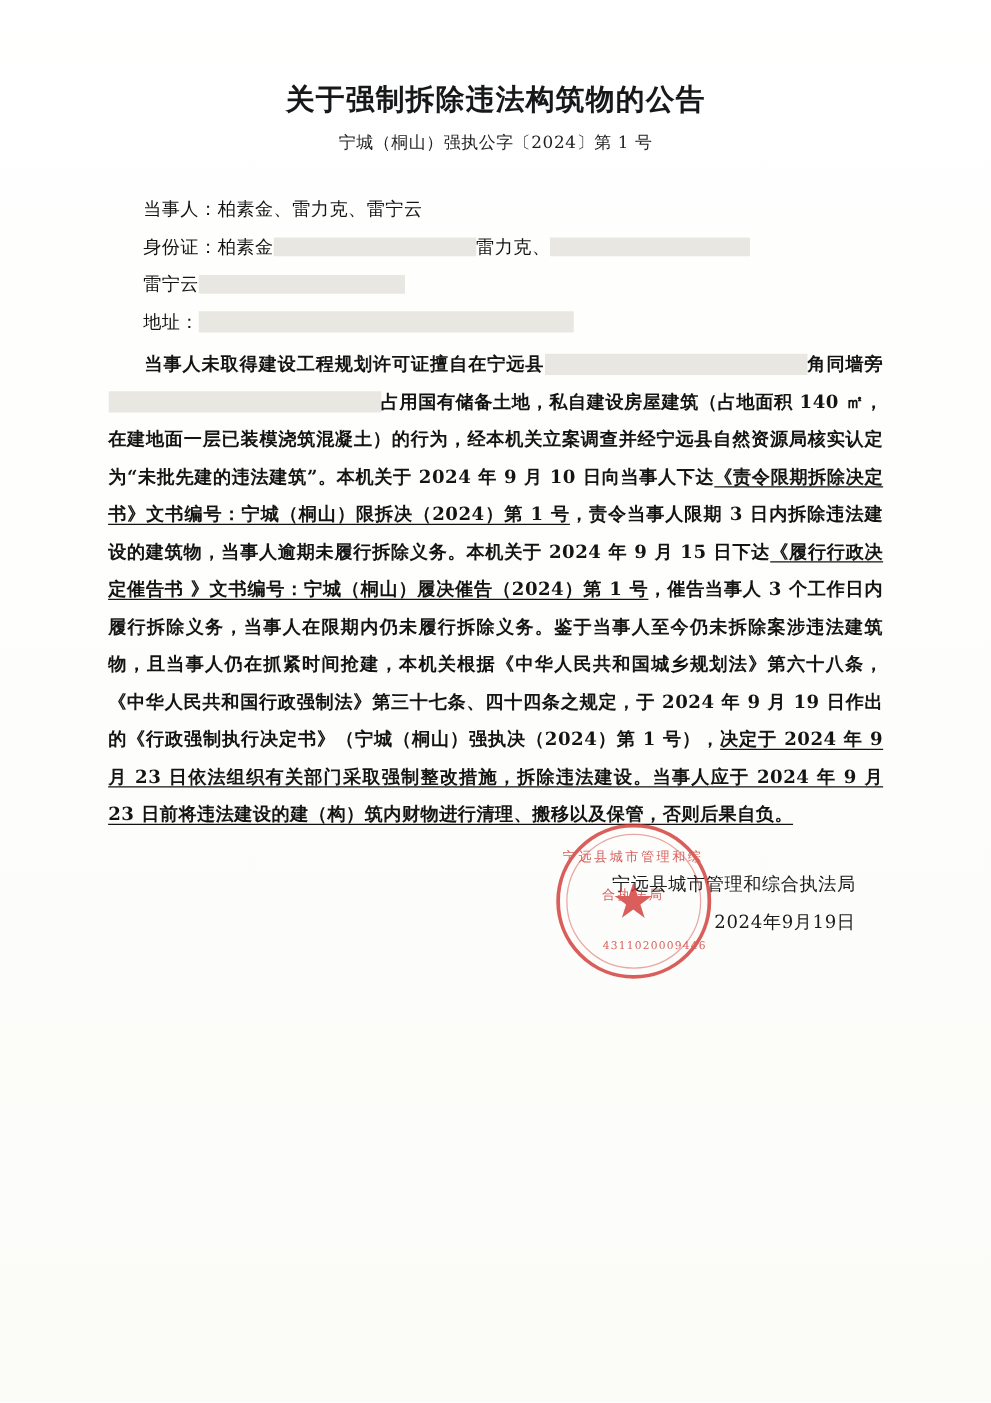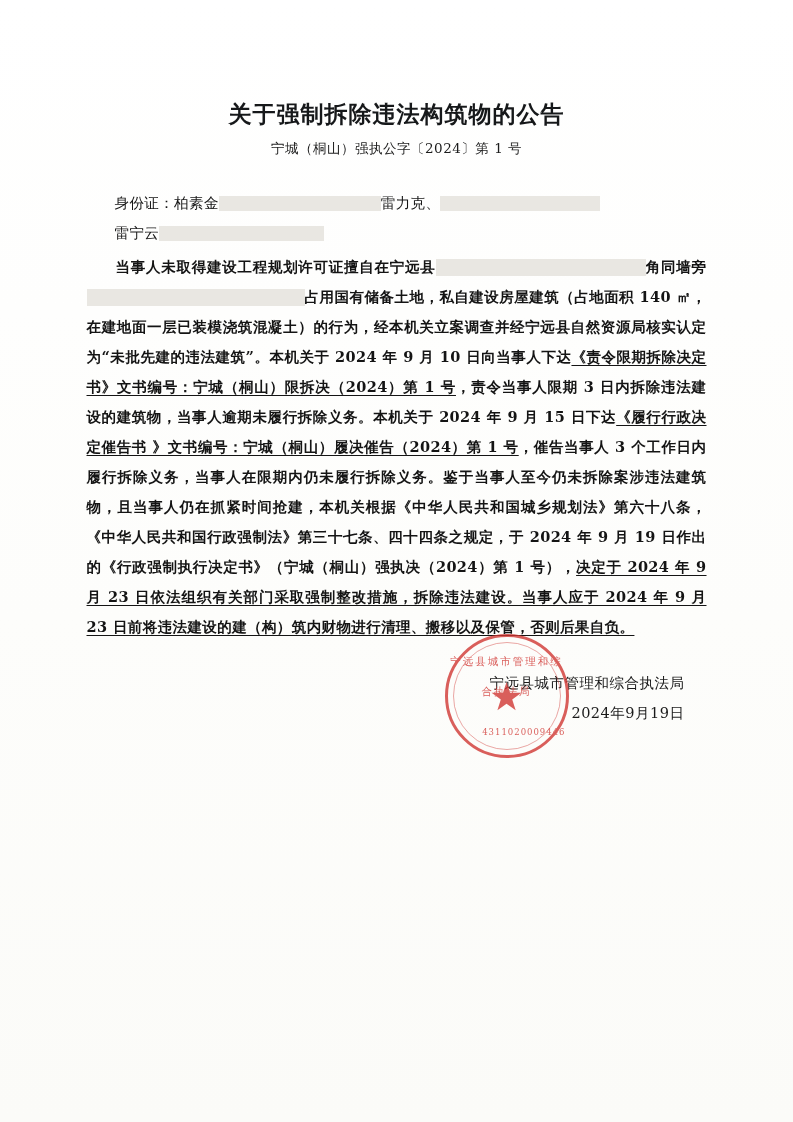--- a/index.html
+++ b/index.html
@@ -25,21 +25,21 @@
   .paper-tint {
     position: absolute;
     inset: 0;
     background: linear-gradient(180deg, #ffffff 0%, #fdfdfb 55%, #fbfbf8 100%);
     pointer-events: none;
   }
   .content {
     position: relative;
     margin: 0 auto;
     width: 620px;
-    padding-top: 99px;
+    padding-top: 64px;
   }
   .doc-title {
     text-align: center;
     font-size: 23px;
     font-weight: bold;
     letter-spacing: 1px;
     color: #16181a;
     font-family: "DejaVu Serif", "Liberation Serif", serif;
   }
   .doc-number {
@@ -151,25 +151,27 @@
   <div class="paper-tint"></div>
 
   <div class="content">
 
     <div class="doc-title">关于强制拆除违法构筑物的公告</div>
 
     <div class="doc-number">宁城（桐山）强执公字〔2024〕第 1 号</div>
 
     <div class="body-block">
 
+      <span class="field-line"><span>当事人：</span><span>柏素金、雷力克、雷宁云</span></span>
 
       <span class="field-line"><span>身份证：</span><span>柏素金</span><span class="redact" style="width:162px"></span><span>雷力克、</span><span class="redact" style="width:160px"></span></span>
 
       <span class="field-line second"><span>雷宁云</span><span class="redact" style="width:165px"></span></span>
 
+      <span class="field-line second"><span>地址：</span><span class="redact tall" style="width:300px"></span></span>
 
       <div class="para"><span>当事人未取得建设工程规划许可证擅自在宁远县</span><span class="redact tall" style="width:210px"></span><span>角同墙旁</span><span class="redact tall" style="width:218px"></span><span>占用国有储备土地，私自建设房屋建筑（占地面积 140 ㎡，在建地面一层已装模浇筑混凝土）的行为，经本机关立案调查并经宁远县自然资源局核实认定为“未批先建的违法建筑”。本机关于 2024 年 9 月 10 日向当事人下达</span><span class="u">《责令限期拆除决定书》文书编号：宁城（桐山）限拆决（2024）第 1 号</span><span>，责令当事人限期 3 日内拆除违法建设的建筑物，当事人逾期未履行拆除义务。本机关于 2024 年 9 月 15 日下达</span><span class="u">《履行行政决定催告书 》文书编号：宁城（桐山）履决催告（2024）第 1 号</span><span>，催告当事人 3 个工作日内履行拆除义务，当事人在限期内仍未履行拆除义务。鉴于当事人至今仍未拆除案涉违法建筑物，且当事人仍在抓紧时间抢建，本机关根据《中华人民共和国城乡规划法》第六十八条，《中华人民共和国行政强制法》第三十七条、四十四条之规定，于 2024 年 9 月 19 日作出的《行政强制执行决定书》（宁城（桐山）强执决（2024）第 1 号），</span><span class="u">决定于 2024 年 9 月 23 日依法组织有关部门采取强制整改措施，拆除违法建设。当事人应于 2024 年 9 月 23 日前将违法建设的建（构）筑内财物进行清理、搬移以及保管，否则后果自负。</span></div>
 
 
 
     </div>
 
     <div class="sign-block">
       <div class="seal">
         <div class="seal-ring-inner"></div>

